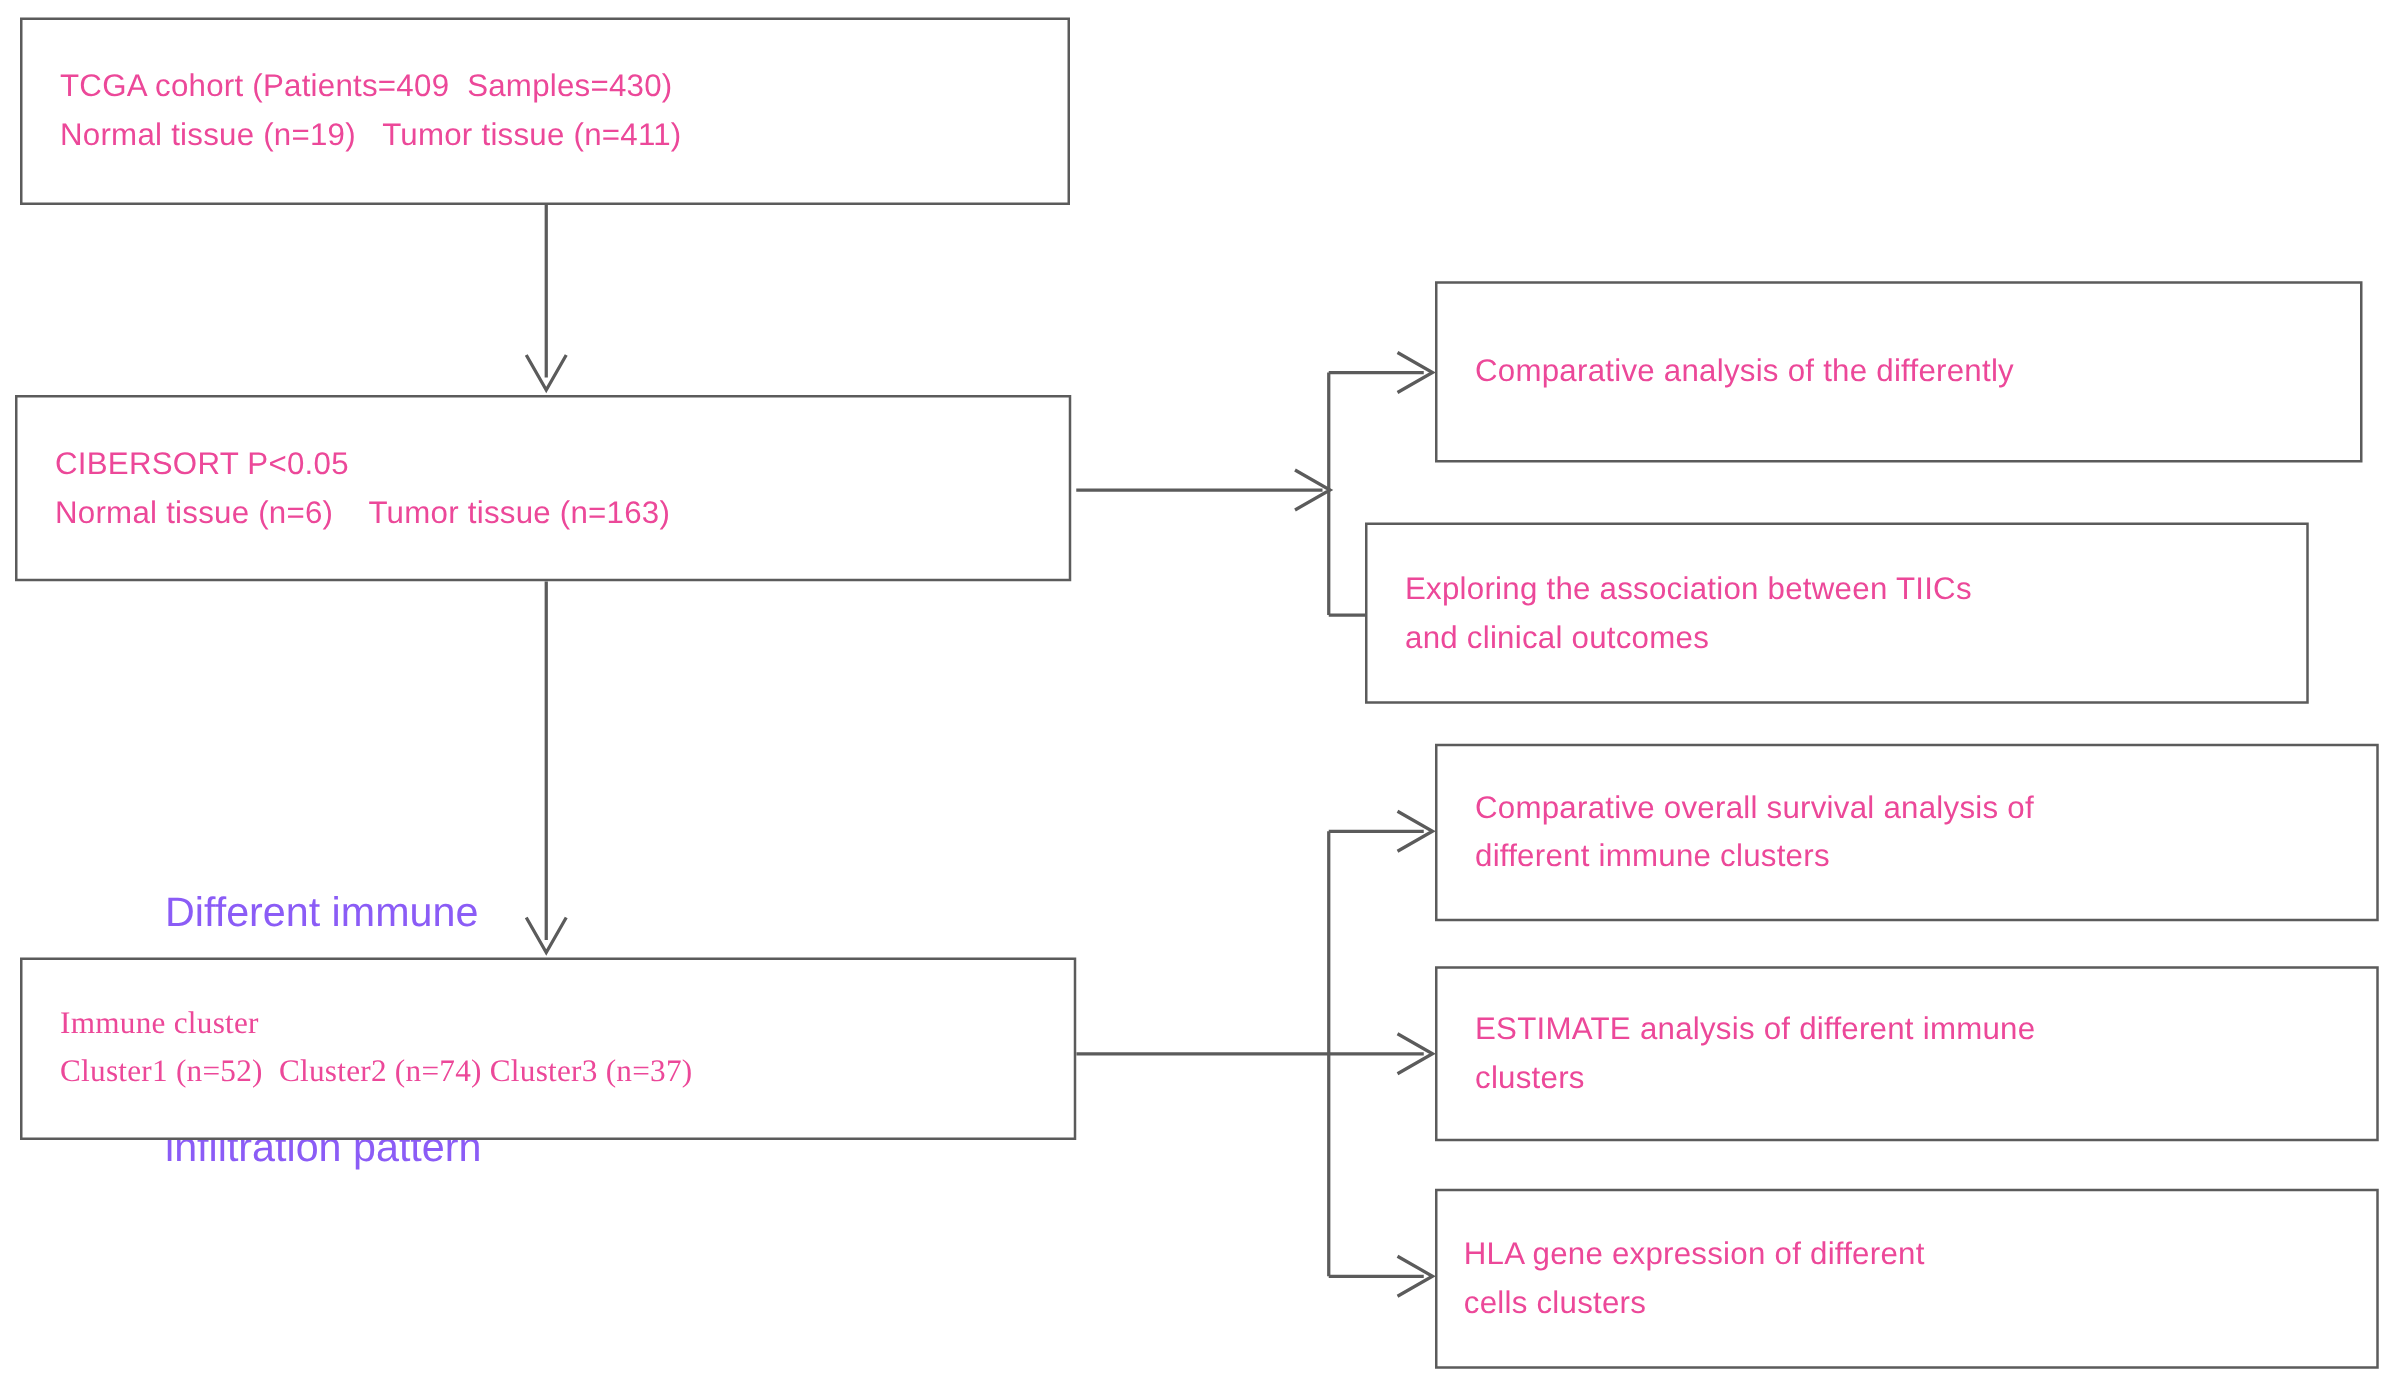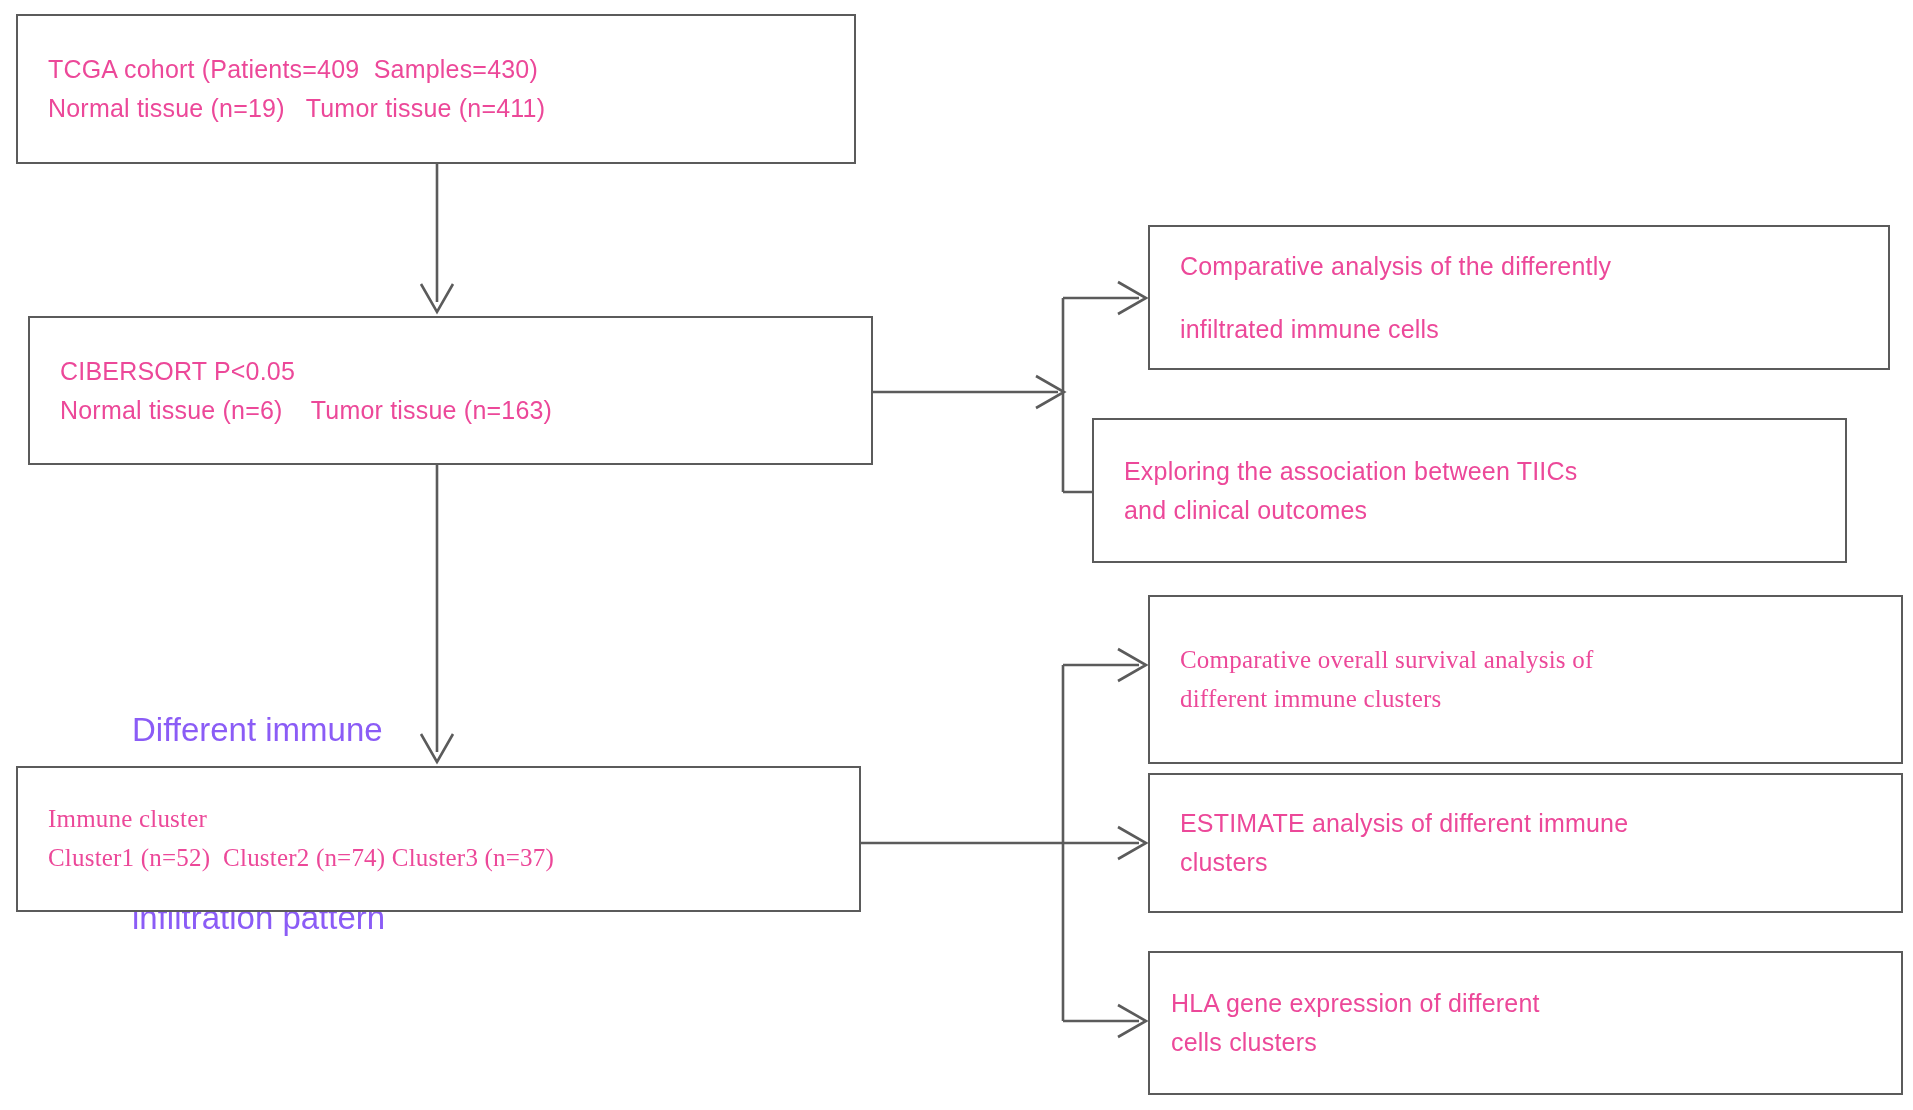--- a/index.html
+++ b/index.html
@@ -98,46 +98,45 @@
       <line x1="1063" y1="1021" x2="1139" y2="1021"></line>
       <path d="M 1118 1005 L 1146 1021 L 1118 1037"></path>
     </g>
   </svg>
 
   <div class="node" style="left:16px; top:14px; width:840px; height:150px;">
     <div class="line">TCGA cohort (Patients=409  Samples=430)</div>
     <div class="line">Normal tissue (n=19)   Tumor tissue (n=411)</div>
   </div>
 
-  <div class="node" style="left:28px; top:316px; width:845px; height:149px;">
+  <div class="node" style="left:12px; top:316px; width:845px; height:149px;">
     <div class="line">CIBERSORT P&lt;0.05</div>
     <div class="line">Normal tissue (n=6)    Tumor tissue (n=163)</div>
   </div>
 
   <div class="edge-label" style="left:132px; top:574px; width:320px;">
     <div>Different immune</div>
     <div>infiltration pattern</div>
   </div>
 
   <div class="node" style="left:16px; top:766px; width:845px; height:146px;font-family:Liberation Serif, serif;">
     <div class="line">Immune cluster</div>
     <div class="line">Cluster1 (n=52)  Cluster2 (n=74) Cluster3 (n=37)</div>
   </div>
 
   <div class="node" style="left:1148px; top:225px; width:742px; height:145px;gap:24px;">
     <div class="line">Comparative analysis of the differently</div>
-    <div class="line">infiltrated immune cells</div>
   </div>
 
   <div class="node" style="left:1092px; top:418px; width:755px; height:145px;">
     <div class="line">Exploring the association between TIICs</div>
     <div class="line">and clinical outcomes</div>
   </div>
 
-  <div class="node" style="left:1148px; top:595px; width:755px; height:169px;font-family:Liberation Serif, serif;">
+  <div class="node" style="left:1148px; top:595px; width:755px; height:142px;">
     <div class="line">Comparative overall survival analysis of</div>
     <div class="line">different immune clusters</div>
   </div>
 
   <div class="node" style="left:1148px; top:773px; width:755px; height:140px;">
     <div class="line">ESTIMATE analysis of different immune</div>
     <div class="line">clusters</div>
   </div>
 
   <div class="node" style="left:1148px; top:951px; width:755px; height:144px;padding-left:21px;">

